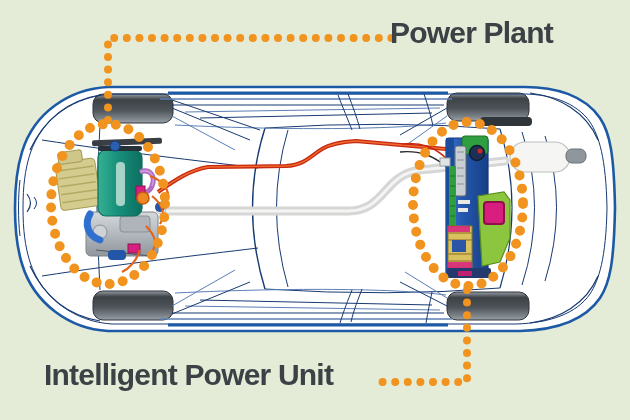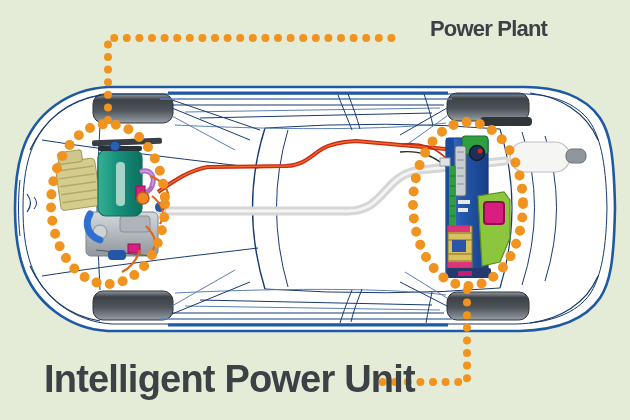--- a/index.html
+++ b/index.html
@@ -11,22 +11,22 @@
     font-family:"Liberation Sans", sans-serif;
   }
   .stage svg{position:absolute;left:0;top:0;}
   .callout-label{
     position:absolute;
     font-weight:bold;
     color:var(--label-text,#3b4145);
     letter-spacing:-0.8px;
     white-space:nowrap;
   }
-  .label-power-plant{left:430px;top:16px;font-size:22px;}
-  .label-ipu{left:44px;top:358px;font-size:38px;}
+  .label-power-plant{left:390px;top:16px;font-size:30px;}
+  .label-ipu{left:44px;top:358px;font-size:30px;}
 </style>
 </head>
 <body>
 
 <div class="stage">
 
 <svg width="630" height="420" viewBox="0 0 630 420">
   <defs>
     <linearGradient id="tireGrad" x1="0" y1="0" x2="0" y2="1">
       <stop offset="0" stop-color="#959ca3"></stop>

